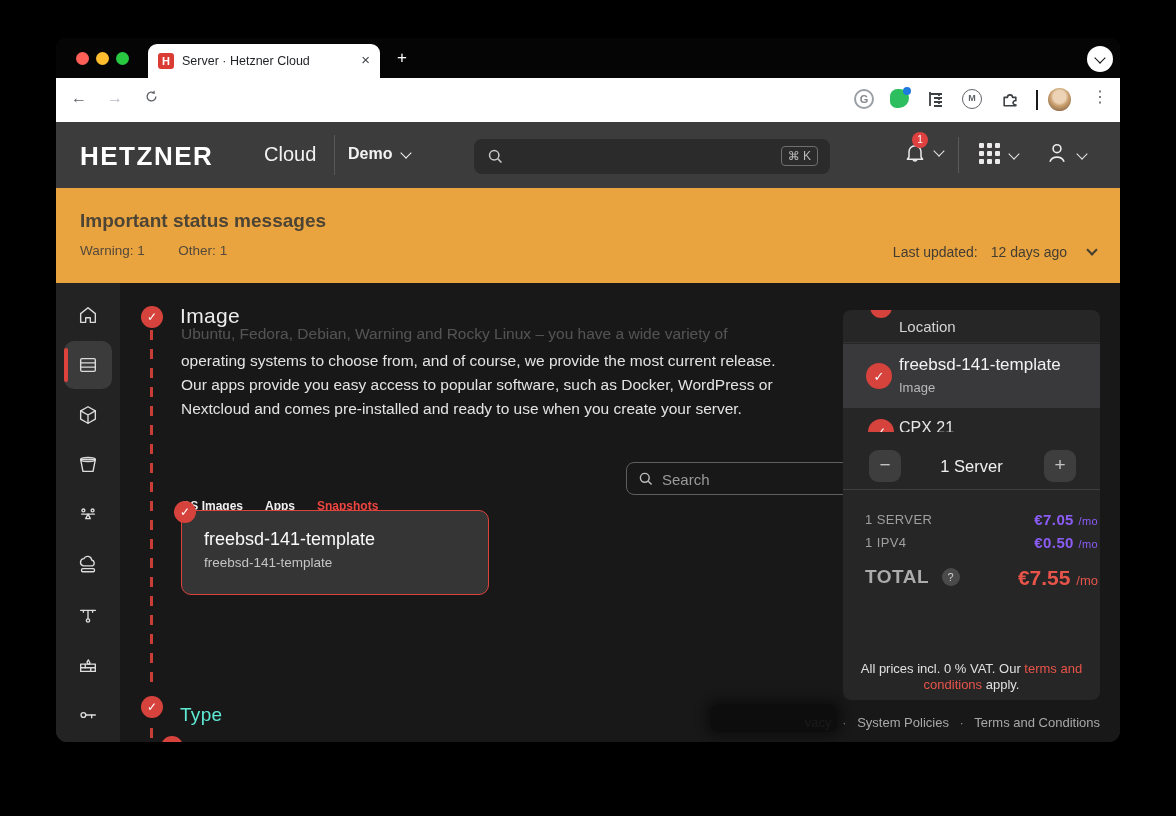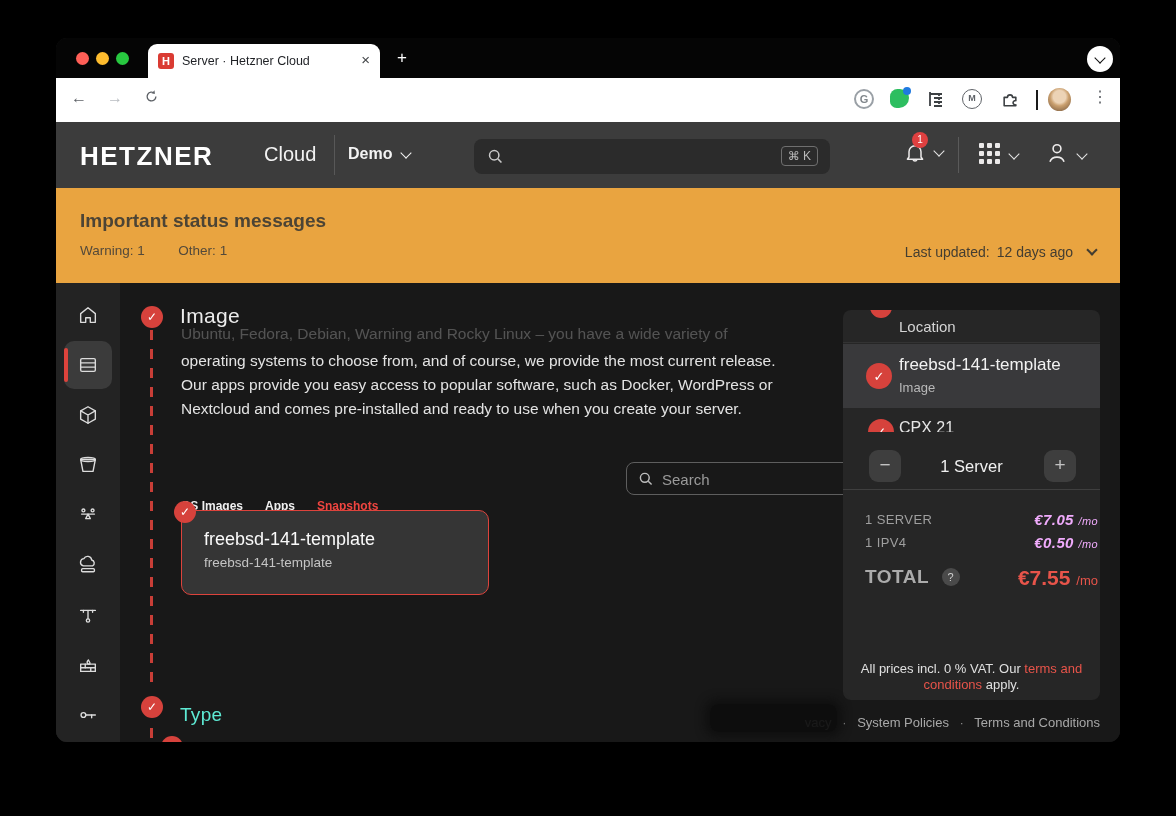--- a/index.html
+++ b/index.html
@@ -62,21 +62,21 @@
   .grid-wrap { position:absolute; left:923px; top:105px; width:42px; height:26px; }
   .grid-wrap .chv { position:absolute; left:31px; top:7px; color:#e6e6e6; }
   .user-wrap { position:absolute; left:988px; top:102px; width:46px; height:30px; }
   .user-wrap .chv { position:absolute; left:34px; top:10px; color:#e6e6e6; }
 
   
   .banner { position:absolute; left:0; top:150px; width:100%; height:95px; background:#e9a440; color:#4a4237; }
   .banner-title { position:absolute; left:24px; top:22px; font-size:19px; font-weight:bold; color:#4c4435; }
   .banner-sub { position:absolute; left:24px; top:55px; font-size:13.5px; color:#53493a;text-align:right; }
   .banner-sub b { font-weight:normal; }
-  .banner-right { position:absolute; right:24px; top:56px; font-size:14px; color:#433d31; display:flex; gap:7px; align-items:center; }
+  .banner-right { position:absolute; right:24px; top:56px; font-size:14px; color:#433d31; display:flex; gap:13px; align-items:center; }
   .banner-right .chv { color:#433d31; margin-left:8px; position:relative; top:-2px; border-width:2.2px; }
 
   
   .main { position:absolute; left:0; top:245px; width:100%; height:459px; background:#181818; }
   .sidebar { position:absolute; left:0; top:0; width:64px; height:459px; background:#232323; }
   .sb-item { position:absolute; left:0; width:64px; height:48px; display:flex; align-items:center; justify-content:center; }
   .sb-item svg { stroke:#dcdcdc; fill:none; stroke-width:1.5; stroke-linecap:round; stroke-linejoin:round; }
   .sb-active-bg { position:absolute; left:8px; top:58px; width:48px; height:48px; background:#3b3b3b; border-radius:10px; }
   .sb-active-bar { position:absolute; left:8px; top:65px; width:3.5px; height:34px; background:#dd433c; border-radius:2px; }
 
@@ -119,21 +119,21 @@
   .p-row3-label { position:absolute; left:56px; top:10px; font-size:16px; color:#e6e6e6; }
 
   .stepper { position:absolute; left:0; top:126px; width:257px; height:54px; border-bottom:1px solid #3f3f3f; }
   .step-btn { position:absolute; top:14px; width:32px; height:32px; background:#3e3e3e; border-radius:9px;
               color:#c2c2c2; font-size:19px; text-align:center; line-height:30px; }
   .step-minus { left:26px; } .step-plus { left:201px; }
   .step-count { position:absolute; left:0; top:21px; width:257px; text-align:center; font-size:16.5px; color:#f0f0f0; }
 
   .price-line { position:absolute; left:22px; width:223px; height:16px; font-size:13px; letter-spacing:.4px; color:#9f9f9f; }
   .pl-1 { top:202px; } .pl-2 { top:225px; }
-  .price-val { position:absolute; right:-10px; top:-1px; color:#f0abfc; font-size:15px; font-weight:bold;font-style:italic; }
+  .price-val { position:absolute; right:-10px; top:-1px; color:#8b5cf6; font-size:15px; font-weight:bold; }
   .price-unit { font-size:11px; font-weight:normal; }
   .total-row { position:absolute; left:22px; top:256px; width:223px; height:26px; }
   .total-label { font-size:19px; font-weight:bold; letter-spacing:.5px; color:#ababab; display:inline-block; }
   .help-badge { display:inline-block; width:18px; height:18px; border-radius:50%; background:#4a4a4a; color:#d0d0d0;
                 font-size:11px; text-align:center; line-height:18px; margin-left:8px; position:relative; top:-2px; }
   .total-val { position:absolute; right:-10px; top:0; color:#e8544a; font-size:21px; font-weight:bold; }
   .total-unit { font-size:13px; font-weight:normal; }
   .cta { position:absolute; left:27px; top:300px; width:203px; height:42px; background:#3a3a3a; border-radius:9px;
          color:#737373; font-size:18.5px; font-weight:bold; text-align:center; line-height:42px; }
   .vat { position:absolute; left:12px; top:351px; width:233px; text-align:center; font-size:13px; line-height:15.5px; color:#e0e0e0; }

